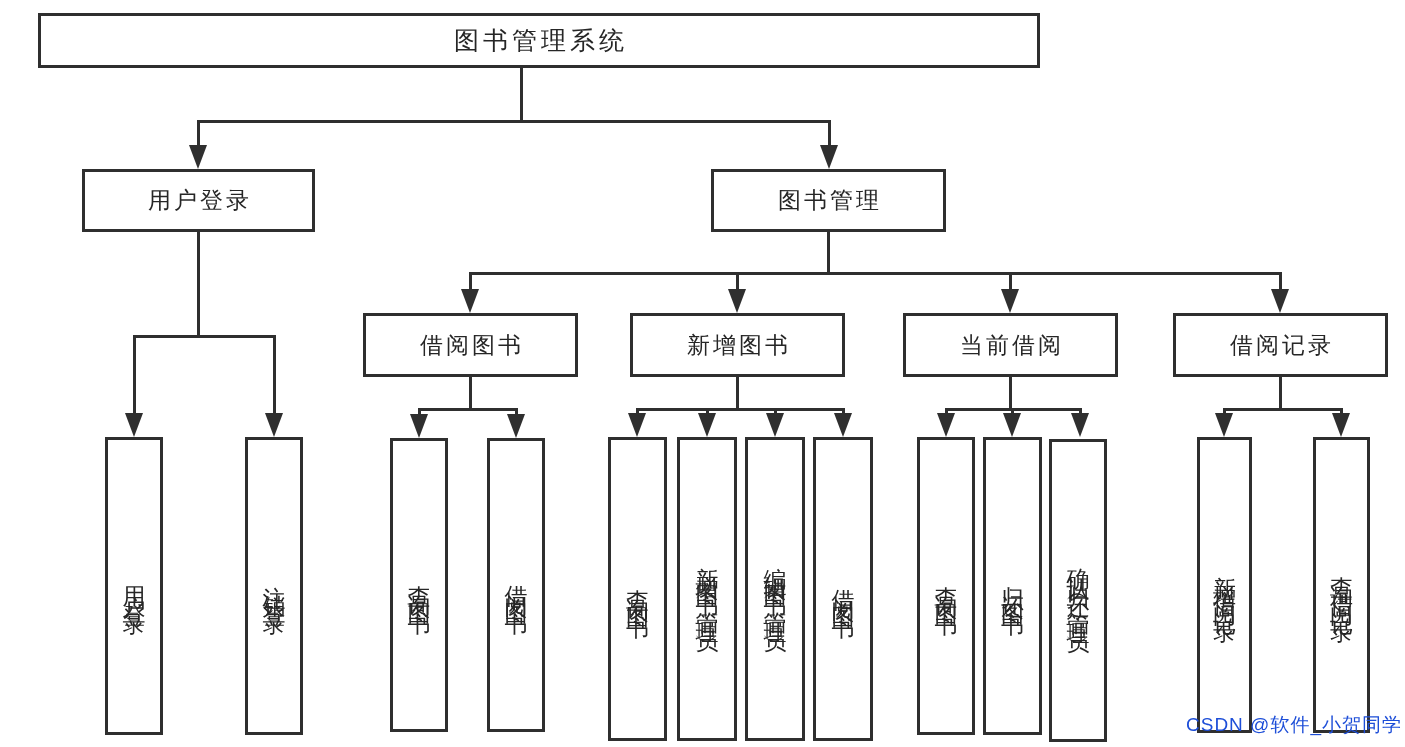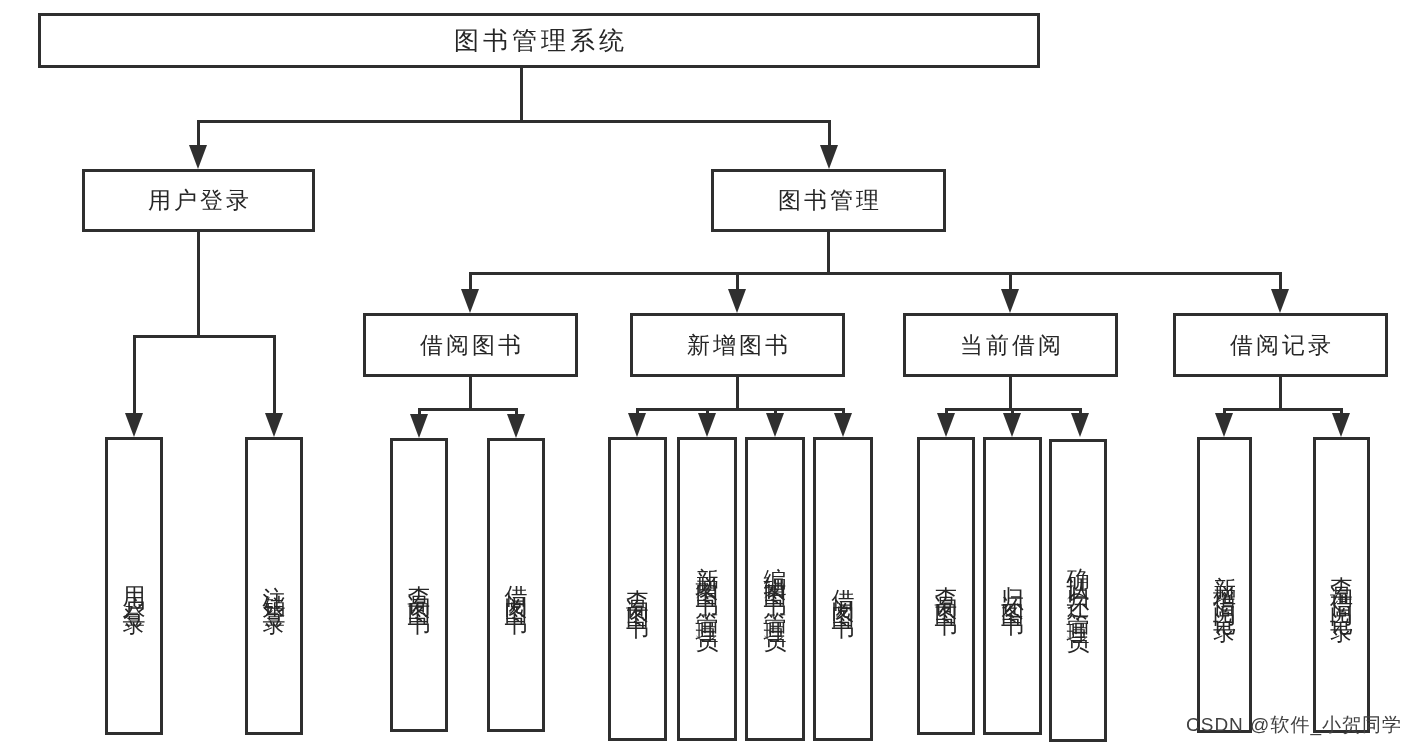--- a/index.html
+++ b/index.html
@@ -48,21 +48,21 @@
     width: 0; height: 0;
     border-left: 9px solid transparent;
     border-right: 9px solid transparent;
     border-top: 24px solid #2f2f2f;
   }
   .watermark {
     position: absolute;
     left: 1186px;
     top: 712px;
     font-size: 19px;
-    color: #404040;
+    color: #1d4ed8;
     letter-spacing: 1px;
     white-space: nowrap;
   }
 </style>
 </head>
 <body>
 
 <div class="canvas">
 
   <div class="box" style="left:38px; top:13px; width:1002px; height:55px;">

